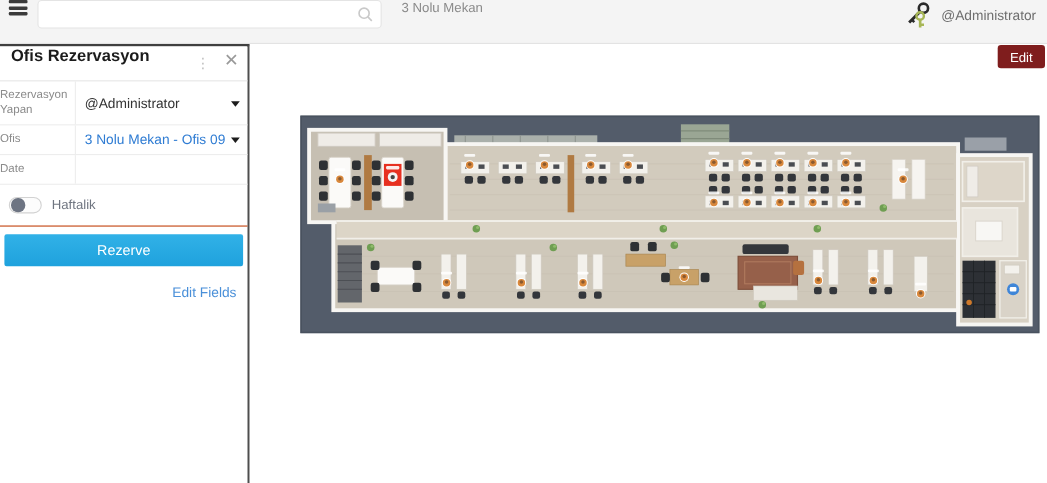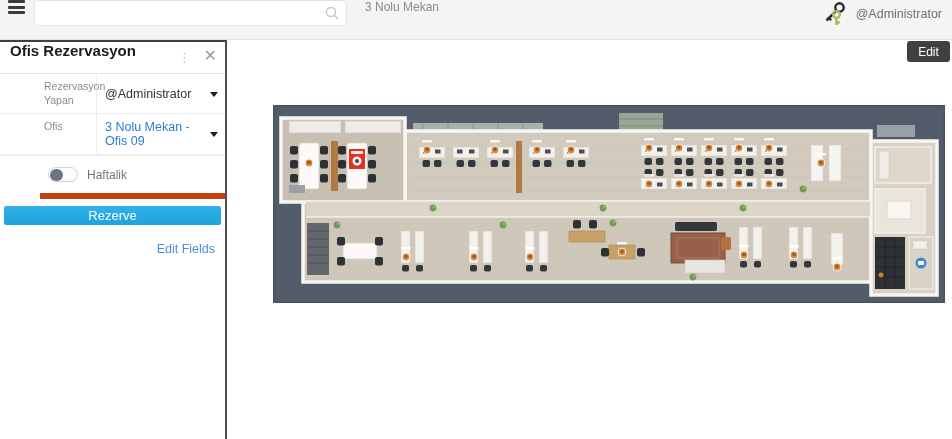--- a/index.html
+++ b/index.html
@@ -25,46 +25,46 @@
   .panel { position:absolute; left:0; top:40px; width:227px; height:399px;
     background:#ffffff; border-top:2px solid #3f3f3f; border-right:2px solid #4e4e4e; }
   .panel-header { position:relative; height:32px; display:flex; 
     border-bottom:1px solid #e6e6e6; padding-left:10px; }
   .panel-title { font-size:15px; font-weight:bold; color:#1b1b1b; }
   .dots { position:absolute; right:34px; top:8px; color:#bdbdbd; font-size:13px; cursor:pointer; }
   .close { position:absolute; right:8px; top:6px; color:#9a9a9a; font-size:16px;
     font-weight:300; cursor:pointer; line-height:1; }
 
   .row { position:relative; display:flex; border-bottom:1px solid #ededed; align-items:stretch; }
-  .row .lbl { width:69px; padding:6px 4px 6px 16px; font-size:10.5px; color:#8b8b8b;
-    border-right:1px solid #ededed; line-height:1.3;margin-left:28px; }
+  .row .lbl { width:69px; padding:6px 4px 6px 0; font-size:10.5px; color:#8b8b8b;
+    border-right:1px solid #ededed; line-height:1.3; }
   .row .val { flex:1; padding:6px 20px 6px 8px; font-size:12.5px; color:#333;
     display:flex; align-items:center; }
   .row .val.blue { color:#2f7cd3; cursor:pointer; }
   .caret { position:absolute; right:7px; top:50%; margin-top:-2px; width:0; height:0;
     border-left:4.5px solid transparent; border-right:4.5px solid transparent;
     border-top:5.5px solid #1d1d1d; cursor:pointer; }
 
-  .toggle-row { display:flex; align-items:center; padding:11px 8px; border-bottom:6px solid #c2410c;margin-left:40px; }
+  .toggle-row { display:flex; align-items:center; padding:11px 8px; border-bottom:1px solid #c2410c; }
   .toggle { width:30px; height:15px; border:1px solid #d2d2d2; border-radius:9px;
     background:#fcfcfc; position:relative; cursor:pointer; }
   .toggle .knob { position:absolute; left:1px; top:0.5px; width:12.5px; height:12.5px;
     border-radius:50%; background:#6d7482; }
   .toggle-label { margin-left:9px; font-size:12px; color:#6f7580; }
 
-  .reserve { display:block; margin:7px 4px 0 4px; width:calc(100% - 8px); height:19px;
+  .reserve { display:block; margin:7px 4px 0 4px; width:calc(100% - 8px); height:29px;
     background:linear-gradient(#31b1e7,#1fa2dd); border:none; border-radius:2px;
     color:#ffffff; font-size:13px; font-family:"Liberation Sans",sans-serif; cursor:pointer; }
   .editfields { display:block; text-align:right; margin:17px 10px 0 0;
     font-size:12.5px; color:#4a90d9; text-decoration:none; cursor:pointer; }
 
   
   .main { position:absolute; left:227px; top:40px; width:725px; height:399px; background:#ffffff; }
   .editbtn { position:absolute; top:1px; right:2px; width:43px; height:21px;
-    background:#404040; border:none; border-radius:3px; color:#ffffff; font-size:12px;
+    background:#7f1d1d; border:none; border-radius:3px; color:#ffffff; font-size:12px;
     font-family:"Liberation Sans",sans-serif; cursor:pointer; }
   .floorplan { position:absolute; left:46px; top:65px; width:672px; height:198px; cursor:pointer; }
   .floorplan svg { display:block; }
 </style>
 </head>
 <body>
 
 <div class="topbar">
   <div class="hamburger">
     <span></span>
@@ -105,20 +105,21 @@
     <span class="caret"></span>
   </div>
 
   <div class="row">
     <div class="lbl">Ofis</div>
     <div class="val blue">3 Nolu Mekan - Ofis 09</div>
     <span class="caret"></span>
   </div>
 
   <div class="row">
+    <div class="lbl">Date</div>
   </div>
 
   <div class="toggle-row">
     <div class="toggle">
         <div class="knob"></div>
       </div>
     <span class="toggle-label">Haftalik</span>
   </div>
 
   <button class="reserve">Rezerve</button>

